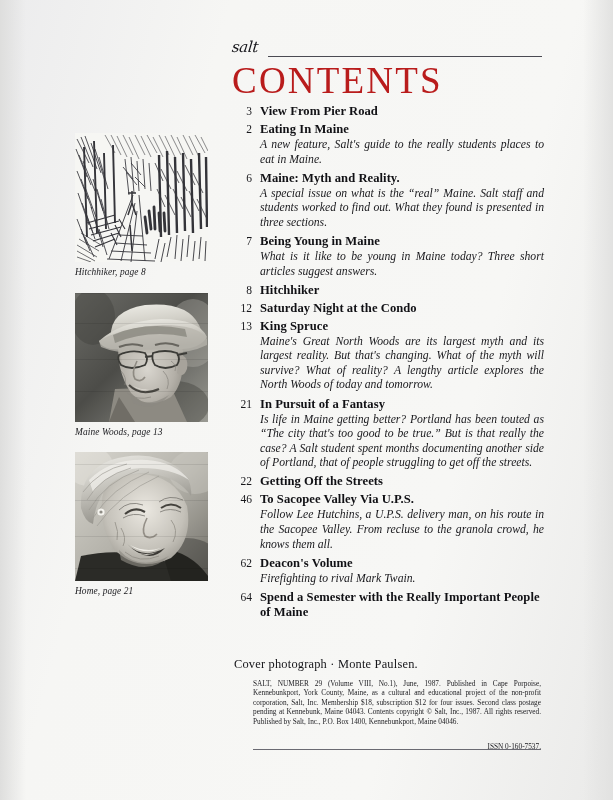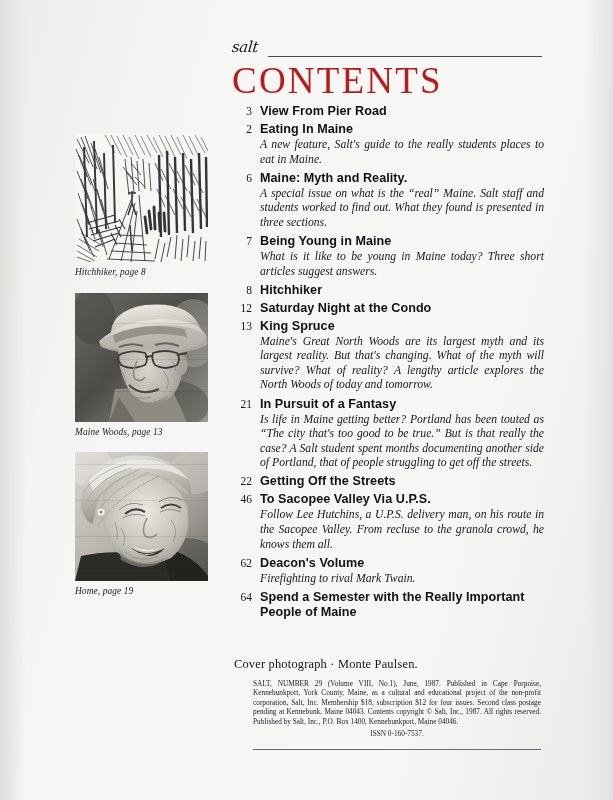--- a/index.html
+++ b/index.html
@@ -97,21 +97,21 @@
     left: 0;
     top: 0;
     width: 18px;
     text-align: right;
     font-family: "Liberation Serif", serif;
     font-size: 11.5px;
     color: #17171b;
     line-height: 15.5px;
   }
   .toc-title {
-    font-family: Liberation Sans, sans-serif;
+    font-family: Liberation Serif, serif;
     font-weight: bold;
     font-size: 12.6px;
     line-height: 15.5px;
     color: #111115;
     letter-spacing: 0.05px;
   }
   .toc-desc {
     font-family: "Liberation Serif", serif;
     font-style: italic;
     font-size: 11.7px;
@@ -143,22 +143,22 @@
     left: 253px;
     top: 679px;
     width: 288px;
     font-family: "Liberation Serif", serif;
     font-size: 7.3px;
     line-height: 9.4px;
     color: #1c1c20;
     text-align: justify;
   }
   .colophon-issn {
-    margin-top: 3px;
-    text-align: center;
+    margin-top: 16px;
+    text-align: right;
   }
   .bottom-rule {
     position: absolute;
     left: 253px;
     top: 749px;
     width: 288px;
     height: 1px;
     background: #6a6a72;
   }
 
@@ -499,16 +499,16 @@
         <path d="M44 98 Q64 120 94 104 Q74 124 46 108 Z" fill="#8c8981" opacity="0.65"></path>
 
         <g opacity="0.08" fill="#000">
           <rect x="0" y="12" width="133" height="1"></rect>
           <rect x="0" y="48" width="133" height="1"></rect>
           <rect x="0" y="84" width="133" height="1"></rect>
           <rect x="0" y="116" width="133" height="1"></rect>
         </g>
       </svg>
     </div>
-    <div class="fig-caption">Home, page 19</div>
+    <div class="fig-caption">Home, page 21</div>
   </div>
 
 </div>
 
 </body></html>

